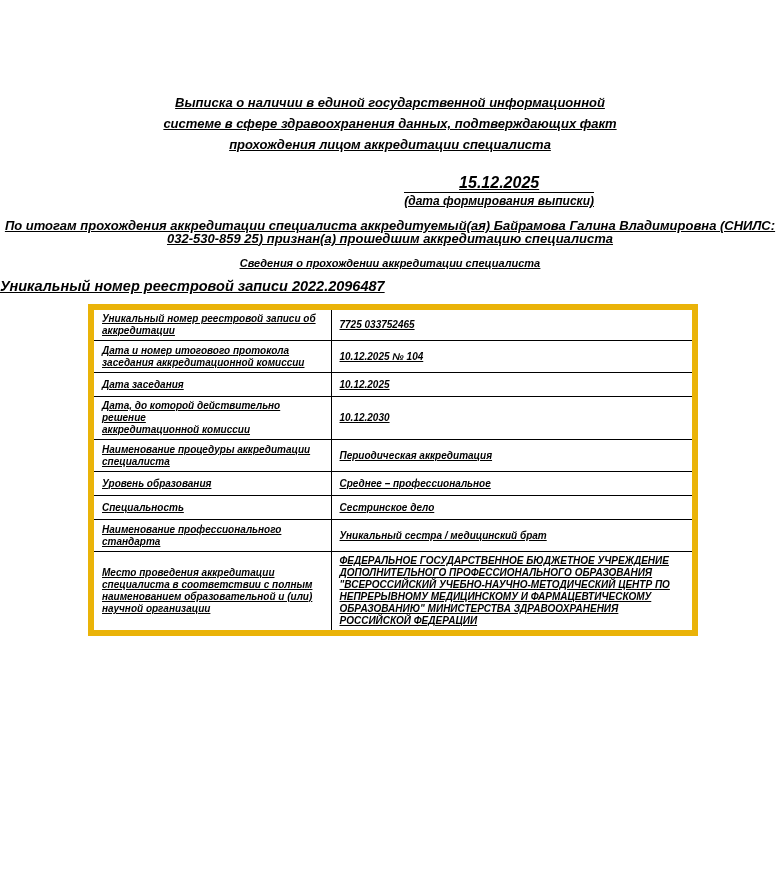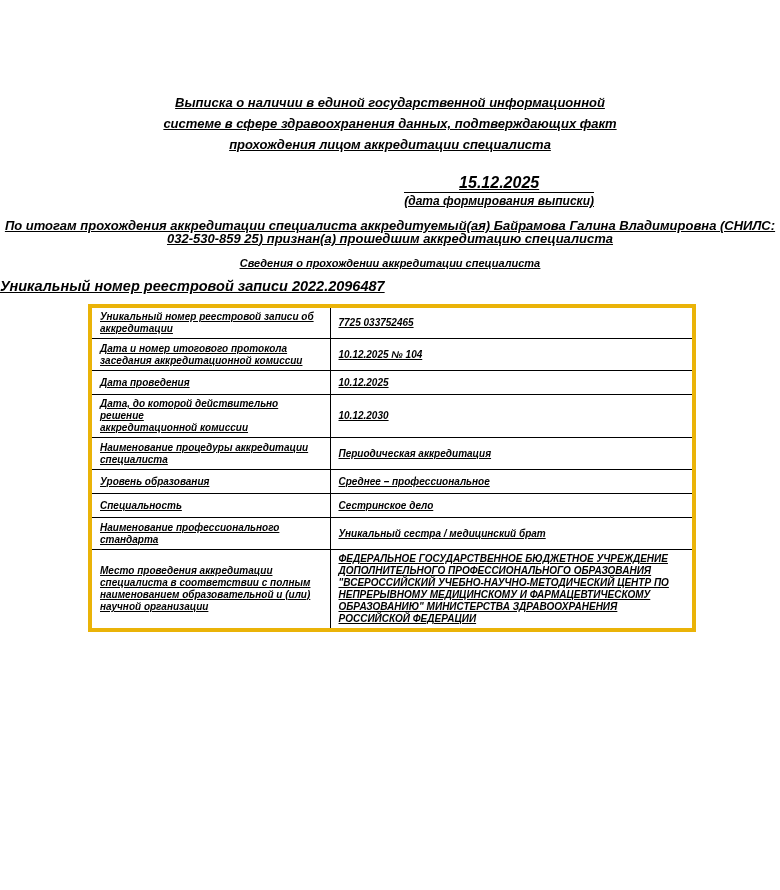--- a/index.html
+++ b/index.html
@@ -63,21 +63,21 @@
   .registry-heading {
     margin-top: 7px;
     text-align: left;
     font-size: 14.5px;
     line-height: 18px;
   }
   table.acc-table {
     margin: 9px 0 0 88px;
     width: 604px;
     border-collapse: collapse;
-    border: 4px solid #eab308;
+    border: 6px solid #eab308;
     table-layout: fixed;
   }
   table.acc-table td {
     border: 1.5px solid #000;
     font-size: 10px;
     line-height: 12px;
     padding: 3px 10px 3px 8px;
     vertical-align: middle;
     white-space: pre-line;
     font-weight: bold;
@@ -121,21 +121,21 @@
         <td>Уникальный номер реестровой записи об
 аккредитации</td>
         <td>7725 033752465</td>
       </tr>
       <tr class="h2">
         <td>Дата и номер итогового протокола
 заседания аккредитационной комиссии</td>
         <td>10.12.2025 № 104</td>
       </tr>
       <tr class="h1">
-        <td>Дата проведения</td>
+        <td>Дата заседания</td>
         <td>10.12.2025</td>
       </tr>
       <tr class="h2">
         <td>Дата, до которой действительно решение
 аккредитационной комиссии</td>
         <td>10.12.2030</td>
       </tr>
       <tr class="h2">
         <td>Наименование процедуры аккредитации
 специалиста</td>

